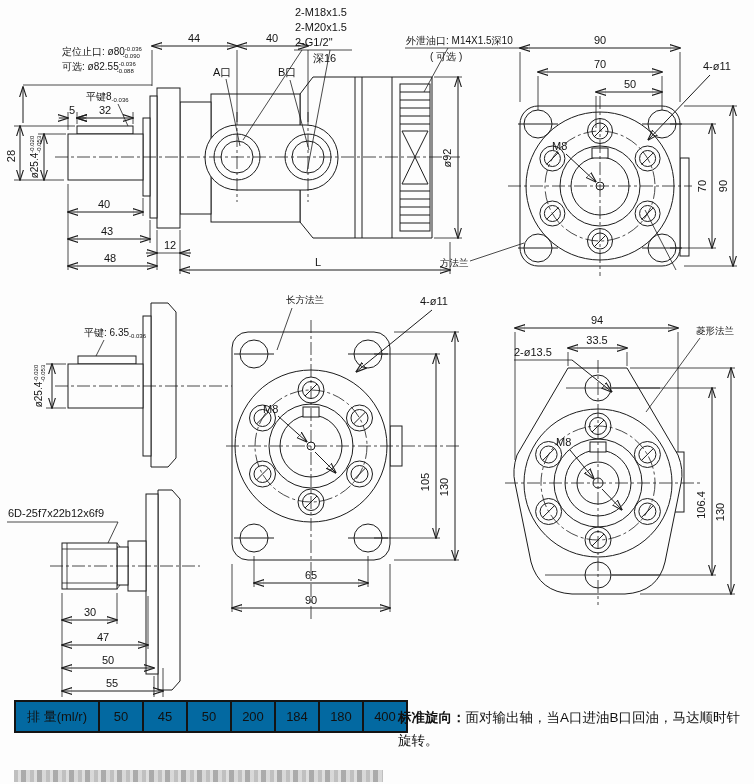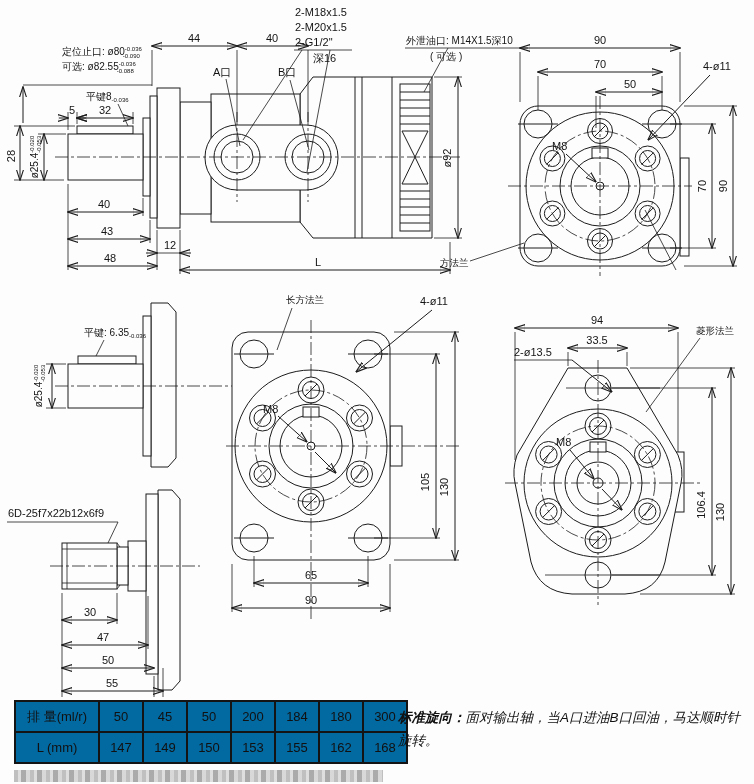--- a/index.html
+++ b/index.html
@@ -17,21 +17,21 @@
   .tol{font-size:6px;}
   .mid{text-anchor:middle;}
   
   .spec-table{position:absolute;left:14px;top:700px;border-collapse:collapse;}
   .spec-table td{border:2px solid #141414;text-align:center;font-size:13px;color:#111;
                  height:29px;padding:0 2px;background:#0369a1;}
   .spec-table td.hd{width:78px;}
   .spec-table td.v{width:38px;}
   
   .rot-note{position:absolute;left:398px;top:706px;width:352px;font-size:13.5px;
-            line-height:23px;color:#111;font-style:italic;}
+            line-height:23px;color:#111;}
   .rot-note b{font-weight:bold;}
   .scan-strip{position:absolute;left:14px;top:770px;width:369px;height:12px;opacity:.85;
      background:repeating-linear-gradient(90deg,#b5b5b5 0 4px,#d9d9d9 4px 7px,#9c9c9c 7px 12px,#d2d2d2 12px 16px);}
 </style>
 </head>
 <body>
 
 <div class="canvas">
 
 <svg width="754" height="700" viewBox="0 0 754 700">
@@ -405,31 +405,21 @@
 <table class="spec-table">
   <tbody>
         <tr>
     <td class="hd">排 量(ml/r)</td>
     <td class="v">50</td>
     <td class="v">45</td>
     <td class="v">50</td>
     <td class="v">200</td>
     <td class="v">184</td>
     <td class="v">180</td>
-    <td class="v">300</td>
-  </tr>
-  <tr>
-    <td class="hd">L (mm)</td>
-    <td class="v">147</td>
-    <td class="v">149</td>
-    <td class="v">150</td>
-    <td class="v">153</td>
-    <td class="v">155</td>
-    <td class="v">162</td>
-    <td class="v">168</td>
+    <td class="v">400</td>
   </tr>
 </tbody>
     </table>
 
 <div class="rot-note"><b>标准旋向：</b><span>面对输出轴，当A口进油B口回油，马达顺时针旋转。</span></div>
 
 <div class="scan-strip"></div>
 
 </div>
 

